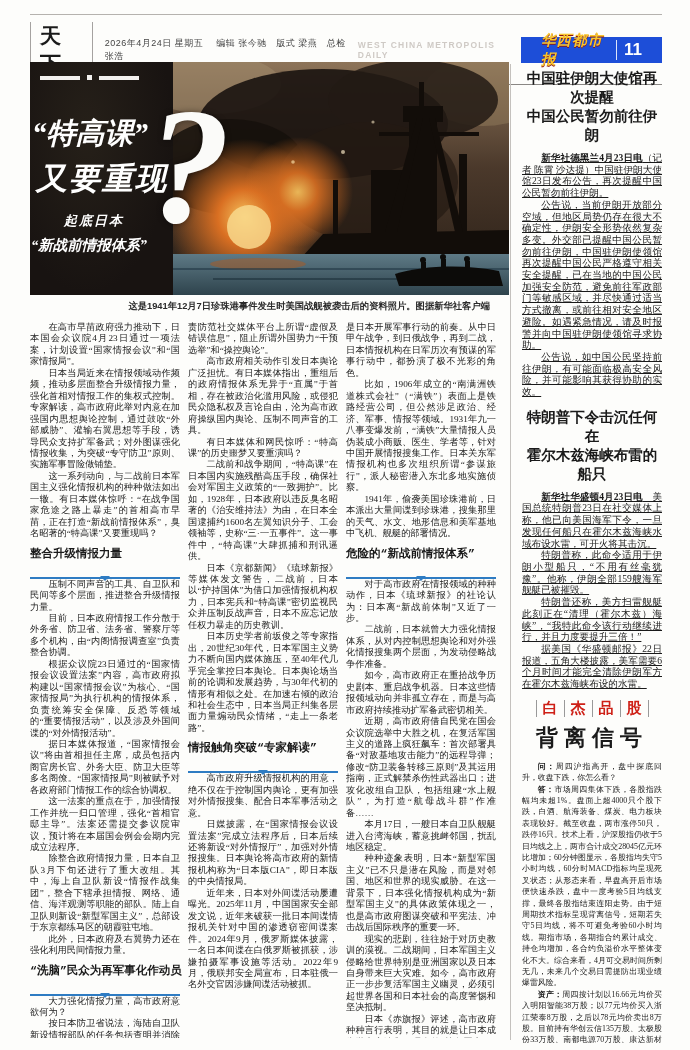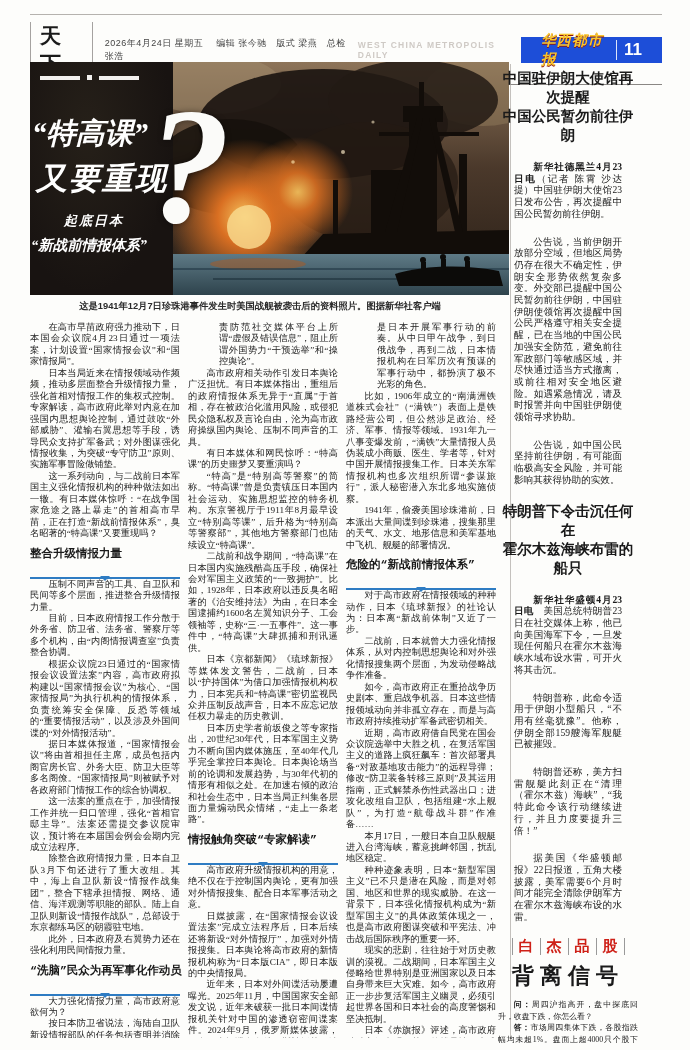--- a/index.html
+++ b/index.html
@@ -13,51 +13,51 @@
   .date-staff span{margin-right:10px;}
   .hdr-right{margin-left:auto;display:flex;align-items:center;}
   .eng-masthead{font-family:"Liberation Sans",sans-serif;font-size:8.5px;color:#cfcac5;letter-spacing:1.2px;margin-right:6px;font-weight:bold;}
   .brand{display:flex;align-items:center;background:#1d4ed8;height:26px;padding:0 20px;}
   .brand-cn{color:#f7c52e;font-weight:bold;font-size:14.5px;font-style:italic;letter-spacing:1px;text-shadow:0 1px 0 #8c1410;}
   .page-num{color:#fff;font-family:"Liberation Sans",sans-serif;font-weight:bold;font-size:17px;border-left:1px solid rgba(255,255,255,.85);margin-left:7px;padding-left:7px;}
   
   .main{position:absolute;top:62px;left:30px;width:632px;height:982px;}
   .left-zone{position:absolute;left:0;top:0;width:466px;}
   .zone-divider{position:absolute;left:480px;top:2px;bottom:4px;width:1px;background:#c4c1bd;}
-  .right-zone{position:absolute;left:468px;top:0;width:140px;height:982px;overflow:hidden;}
+  .right-zone{position:absolute;left:492px;top:0;width:140px;height:982px;overflow:hidden;}
   
   .feature{position:relative;width:479px;height:233px;display:flex;font-style:italic;}
   .feature-dark{position:relative;width:143px;height:233px;background:radial-gradient(ellipse at 40% 30%,#262019 0%,#181311 70%);color:#fff;z-index:1;}
   .deco{display:flex;align-items:center;gap:7px;padding:13px 0 0 10px;}
   .deco .bar{width:40px;height:4px;background:#f2f0ee;}
   .deco .dot{width:5px;height:5px;background:#f2f0ee;}
   .hl1{font-size:29px;font-weight:bold;letter-spacing:0;margin:34px 0 0 2px;white-space:nowrap;}
   .hl2{font-size:31px;font-weight:bold;margin:4px 0 0 6px;letter-spacing:2px;white-space:nowrap;}
   .sub1{font-size:13px;font-weight:bold;margin:12px 0 0 34px;letter-spacing:2px;}
   .sub2{font-size:14.5px;font-weight:bold;margin:6px 0 0 1px;white-space:nowrap;}
   .qmark{position:absolute;left:118px;top:22px;font-size:165px;line-height:1;font-weight:bold;color:#fbfbf9;z-index:3;
          font-family:"Liberation Serif",serif;text-shadow:0 0 6px rgba(0,0,0,.45);}
   .feature-photo{width:336px;height:233px;overflow:hidden;}
   .feature-photo svg{display:block;}
   .photo-caption{font-family:"Liberation Sans",sans-serif;font-weight:bold;font-size:9.3px;color:#2b2b2b;
-                 text-align:center;padding:5px 6px 0 0;height:17px;}
+                 text-align:right;padding:5px 6px 0 0;height:17px;}
   
   .cols{display:flex;gap:8px;margin-top:5px;height:716px;overflow:hidden;}
   .col{flex:1;min-width:0;}
   .col p{margin:0;text-align:justify;}
   .col .pt-p{font-size:9.2px;line-height:11.45px;text-indent:2em;}
-  .col .pt-cont{font-size:9.2px;line-height:11.45px;text-indent:0;margin-left:31px;}
+  .col .pt-cont{font-size:9.2px;line-height:11.45px;text-indent:0;}
   .pt-subhead{position:relative;font-family:Liberation Mono, monospace;font-weight:bold;font-size:11.5px;
               text-align:center;text-indent:0;border-bottom:2px solid #2e7cc3;padding:6px 0 16px;margin:4px 0 12px;white-space:nowrap;}
   .pt-subhead::after{content:'';position:absolute;left:50%;bottom:-9px;transform:translateX(-50%);
                      border:5px solid transparent;border-top:5px solid #2e7cc3;}
   
   .r-article{margin-bottom:10px;}
   .r-title{font-size:14.5px;font-weight:bold;text-align:center;line-height:19px;margin:7px 0 7px;}
-  .r-article p{margin:16px;text-align:justify;}
+  .r-article p{margin:0;text-align:justify;text-decoration:underline;}
   .r-article .pt-p{font-size:9.6px;line-height:11.7px;text-indent:2em;}
   .stock{margin-top:8px;}
   .stock-logo{display:flex;justify-content:center;align-items:center;margin:4px 0 6px;}
   .stock-logo span{color:#ce2017;font-weight:bold;font-size:15px;padding:0 6px;border-left:1px solid #999;line-height:17px;}
   .stock-logo span:last-child{border-right:1px solid #999;}
   .stock-title{font-size:22px;font-weight:bold;text-align:center;letter-spacing:6px;margin:2px 0 8px;}
   .stock p{margin:0;text-align:justify;}
   .stock .pt-p{font-size:7.9px;line-height:11.4px;text-indent:2em;}
   b{font-weight:bold;}
 </style>
@@ -164,31 +164,30 @@
         <div class="col">
             <p class="pt-p">在高市早苗政府强力推动下，日本国会众议院4月23日通过一项法案，计划设置“国家情报会议”和“国家情报局”。</p>
             <p class="pt-p">日本当局近来在情报领域动作频频，推动多层面整合升级情报力量，强化首相对情报工作的集权式控制。专家解读，高市政府此举对内意在加强国内思想舆论控制，通过鼓吹“外部威胁”、灌输右翼思想等手段，诱导民众支持扩军备武；对外图谋强化情报收集，为突破“专守防卫”原则、实施军事冒险做铺垫。</p>
             <p class="pt-p">这一系列动向，与二战前日本军国主义强化情报机构的种种做法如出一辙。有日本媒体惊呼：“在战争国家危途之路上暴走”的首相高市早苗，正在打造“新战前情报体系”，臭名昭著的“特高课”又要重现吗？</p>
             <p class="pt-subhead">整合升级情报力量</p>
             <p class="pt-p">压制不同声音的工具、自卫队和民间等多个层面，推进整合升级情报力量。</p>
             <p class="pt-p">目前，日本政府情报工作分散于外务省、防卫省、法务省、警察厅等多个机构，由“内阁情报调查室”负责整合协调。</p>
             <p class="pt-p">根据众议院23日通过的“国家情报会议设置法案”内容，高市政府拟构建以“国家情报会议”为核心、“国家情报局”为执行机构的情报体系，负责统筹安全保障、反恐等领域的“重要情报活动”，以及涉及外国间谍的“对外情报活动”。</p>
             <p class="pt-p">据日本媒体报道，“国家情报会议”将由首相担任主席，成员包括内阁官房长官、外务大臣、防卫大臣等多名阁僚。“国家情报局”则被赋予对各政府部门情报工作的综合协调权。</p>
             <p class="pt-p">这一法案的重点在于，加强情报工作并统一归口管理，强化“首相官邸主导”。法案还需提交参议院审议，预计将在本届国会例会会期内完成立法程序。</p>
-            <p class="pt-p">除整合政府情报力量，日本自卫队3月下旬还进行了重大改组。其中，海上自卫队新设“情报作战集团”，整合下辖承担情报、网络、通信、海洋观测等职能的部队。陆上自卫队则新设“情报作战队”，总部设于东京都练马区的朝霞驻屯地。</p>
+            <p class="pt-p">除整合政府情报力量，日本自卫队3月下旬还进行了重大改组。其中，海上自卫队新设“情报作战集团”，整合下辖承担情报、网络、通信、海洋观测等职能的部队。陆上自卫队则新设“新型军国主义”，总部设于东京都练马区的朝霞驻屯地。</p>
             <p class="pt-p">此外，日本政府及右翼势力还在强化利用民间情报力量。</p>
             <p class="pt-subhead">“洗脑”民众为再军事化作动员</p>
             <p class="pt-p">大力强化情报力量，高市政府意欲何为？</p>
             <p class="pt-p">按日本防卫省说法，海陆自卫队新设情报部队的任务包括查明并消除所谓“虚假信息”威胁，与盟友合作传播“适当信息”等。</p>
           </div>
         <div class="col">
             <p class="pt-cont">责防范社交媒体平台上所谓“虚假及错误信息”，阻止所谓外国势力“干预选举”和“操控舆论”。</p>
             <p class="pt-p">高市政府相关动作引发日本舆论广泛担忧。有日本媒体指出，重组后的政府情报体系无异于“直属”于首相，存在被政治化滥用风险，或侵犯民众隐私权及言论自由，沦为高市政府操纵国内舆论、压制不同声音的工具。</p>
             <p class="pt-p">有日本媒体和网民惊呼：“特高课”的历史噩梦又要重演吗？</p>
-            <p class="pt-p">“特高”是“特别高等警察”的简称。“特高课”曾是负责镇压日本国内社会运动、实施思想监控的特务机构。东京警视厅于1911年8月最早设立“特别高等课”，后升格为“特别高等警察部”，其他地方警察部门也陆续设立“特高课”。</p>
             <p class="pt-p">二战前和战争期间，“特高课”在日本国内实施残酷高压手段，确保社会对军国主义政策的“一致拥护”。比如，1928年，日本政府以违反臭名昭著的《治安维持法》为由，在日本全国逮捕约1600名左翼知识分子、工会领袖等，史称“三·一五事件”。这一事件中，“特高课”大肆抓捕和刑讯逼供。</p>
             <p class="pt-p">日本《京都新闻》《琉球新报》等媒体发文警告，二战前，日本以“护持国体”为借口加强情报机构权力，日本宪兵和“特高课”密切监视民众并压制反战声音，日本不应忘记放任权力暴走的历史教训。</p>
             <p class="pt-p">日本历史学者前坂俊之等专家指出，20世纪30年代，日本军国主义势力不断向国内媒体施压，至40年代几乎完全掌控日本舆论。日本舆论场当前的论调和发展趋势，与30年代初的情形有相似之处。在加速右倾的政治和社会生态中，日本当局正纠集各层面力量煽动民众情绪，“走上一条老路”。</p>
             <p class="pt-subhead">情报触角突破“专家解读”</p>
             <p class="pt-p">高市政府升级情报机构的用意，绝不仅在于控制国内舆论，更有加强对外情报搜集、配合日本军事活动之意。</p>
             <p class="pt-p">日媒披露，在“国家情报会议设置法案”完成立法程序后，日本后续还将新设“对外情报厅”，加强对外情报搜集。日本舆论将高市政府的新情报机构称为“日本版CIA”，即日本版的中央情报局。</p>
             <p class="pt-p">近年来，日本对外间谍活动屡遭曝光。2025年11月，中国国家安全部发文说，近年来破获一批日本间谍情报机关针对中国的渗透窃密间谍案件。2024年9月，俄罗斯媒体披露，一名日本间谍在白俄罗斯被抓获，涉嫌拍摄军事设施等活动。2022年9月，俄联邦安全局宣布，日本驻俄一名外交官因涉嫌间谍活动被抓。</p>
           </div>
         <div class="col">
             <p class="pt-cont">是日本开展军事行动的前奏。从中日甲午战争，到日俄战争，再到二战，日本情报机构在日军历次有预谋的军事行动中，都扮演了极不光彩的角色。</p>

